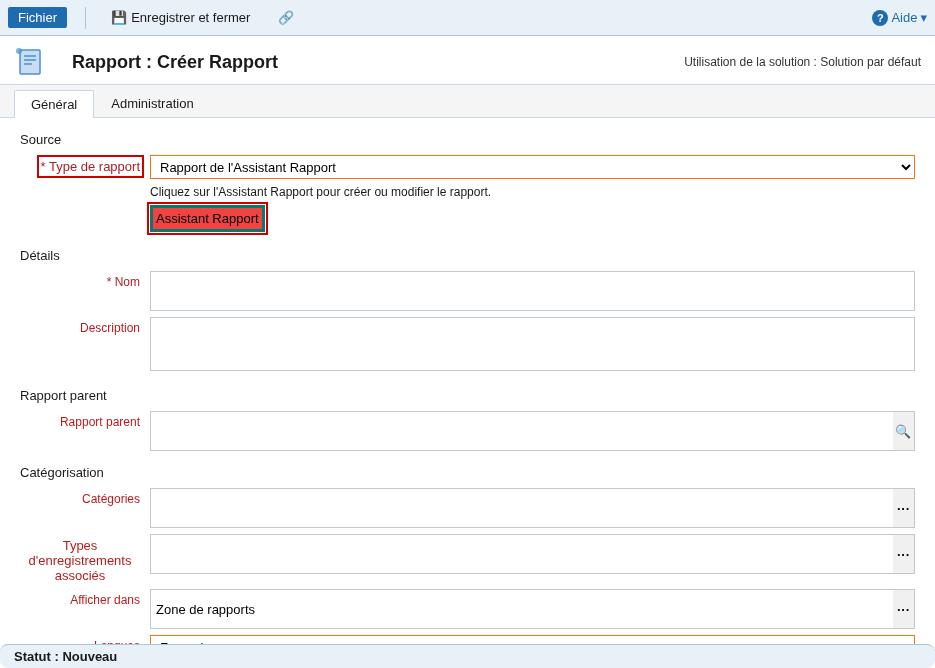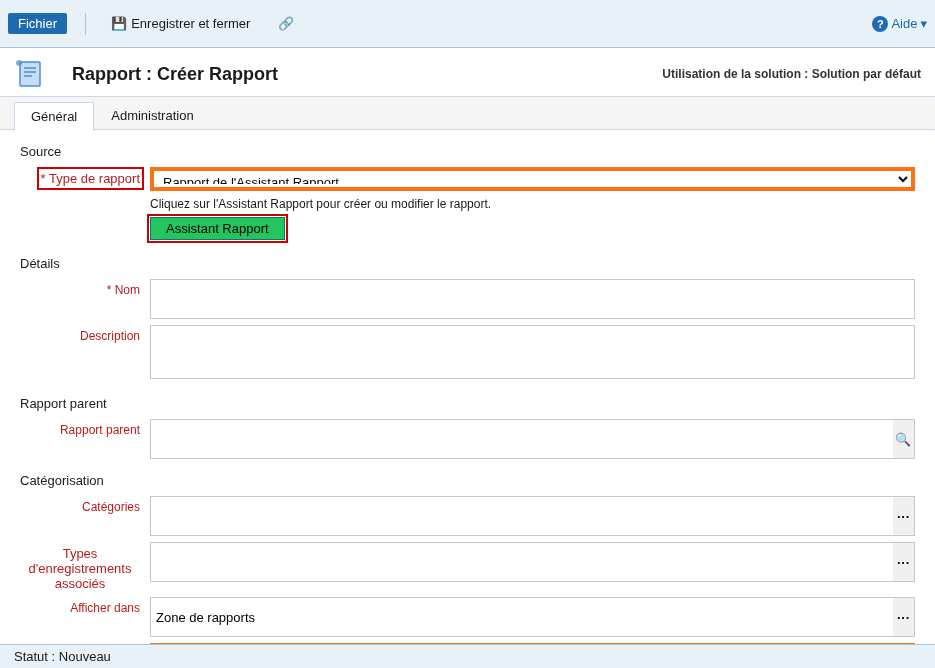--- a/index.html
+++ b/index.html
@@ -5,21 +5,21 @@
     * { box-sizing: border-box; margin: 0; padding: 0; font-family: Segoe UI, Arial, sans-serif; font-size: 13px; }
     body { background: #fff; color: #1a1a1a; }
 
     
     .toolbar {
       display: flex;
       align-items: center;
       background: #e8f0f8;
       border-bottom: 1px solid #b0c4d8;
       padding: 4px 8px;
-      height: 48px;
+      height: 36px;
       gap: 14px;
     }
     .toolbar-btn-file {
       background: #1e6bb0;
       color: #fff;
       border: none;
       padding: 3px 10px;
       font-size: 13px;
       cursor: pointer;
       border-radius: 2px;
@@ -63,21 +63,21 @@
     }
     .page-icon {
       width: 32px;
       height: 32px;
       display: flex;
       align-items: center;
       justify-content: center;
     }
     .page-icon svg { width: 28px; height: 28px; }
     .page-title { font-size: 18px; font-weight: 600; color: #1a1a1a; }
-    .solution-label { font-size: 12px; color: #333; font-weight: 700; }
+    .solution-label { font-size: 12px; color: #333; font-weight: 400; }
 
     
     .tabs-bar {
       display: flex;
       padding: 0 14px;
       border-bottom: 1px solid #c8d8e8;
       background: #f5f5f5;
     }
     .tab {
       padding: 6px 16px;
@@ -146,42 +146,42 @@
       width: 100%;
       border: 1px solid #c0c8d0;
       padding: 3px 5px;
       font-size: 13px;
       height: 54px;
       outline: none;
       resize: none;
     }
     .form-select {
       width: 100%;
-      border: 4px solid #f97316;
+      border: 1px solid #f97316;
       padding: 3px 5px;
       font-size: 13px;
       height: 24px;
       background: #fff;
       outline: none;
       cursor: pointer;
     }
 
     
     .hint-text {
       font-size: 12px;
       color: #1a1a1a;
       margin-bottom: 6px;
       margin-left: 130px;
     }
 
     
     .assistant-btn {
-      border: 1px solid #0f766e;
-      background: #22c55e;
-      padding: 3px 15px;
+      border: 3px solid #0f766e;
+      background: #ef4444;
+      padding: 3px 3px;
       font-size: 13px;
       cursor: pointer;
       outline: 2px solid #cc0000;
       outline-offset: 1px;
     }
 
     
     .type-rapport-label {
       outline: 2px solid #cc0000;
       outline-offset: 2px;
@@ -230,21 +230,22 @@
     
     .status-bar {
       position: fixed;
       bottom: 0;
       left: 0;
       right: 0;
       background: #e8f0f8;
       border-top: 1px solid #b0c4d8;
       padding: 4px 14px;
       font-size: 13px;
-      font-weight: 400;
+      font-weight: 700;
+      border-radius: 8px;
     }
   </style>
 </head>
 <body>
 
 <div class="toolbar">
   <button class="toolbar-btn-file">Fichier</button>
   <div class="toolbar-separator"></div>
   <button class="toolbar-icon-btn">
     <span>💾</span>

